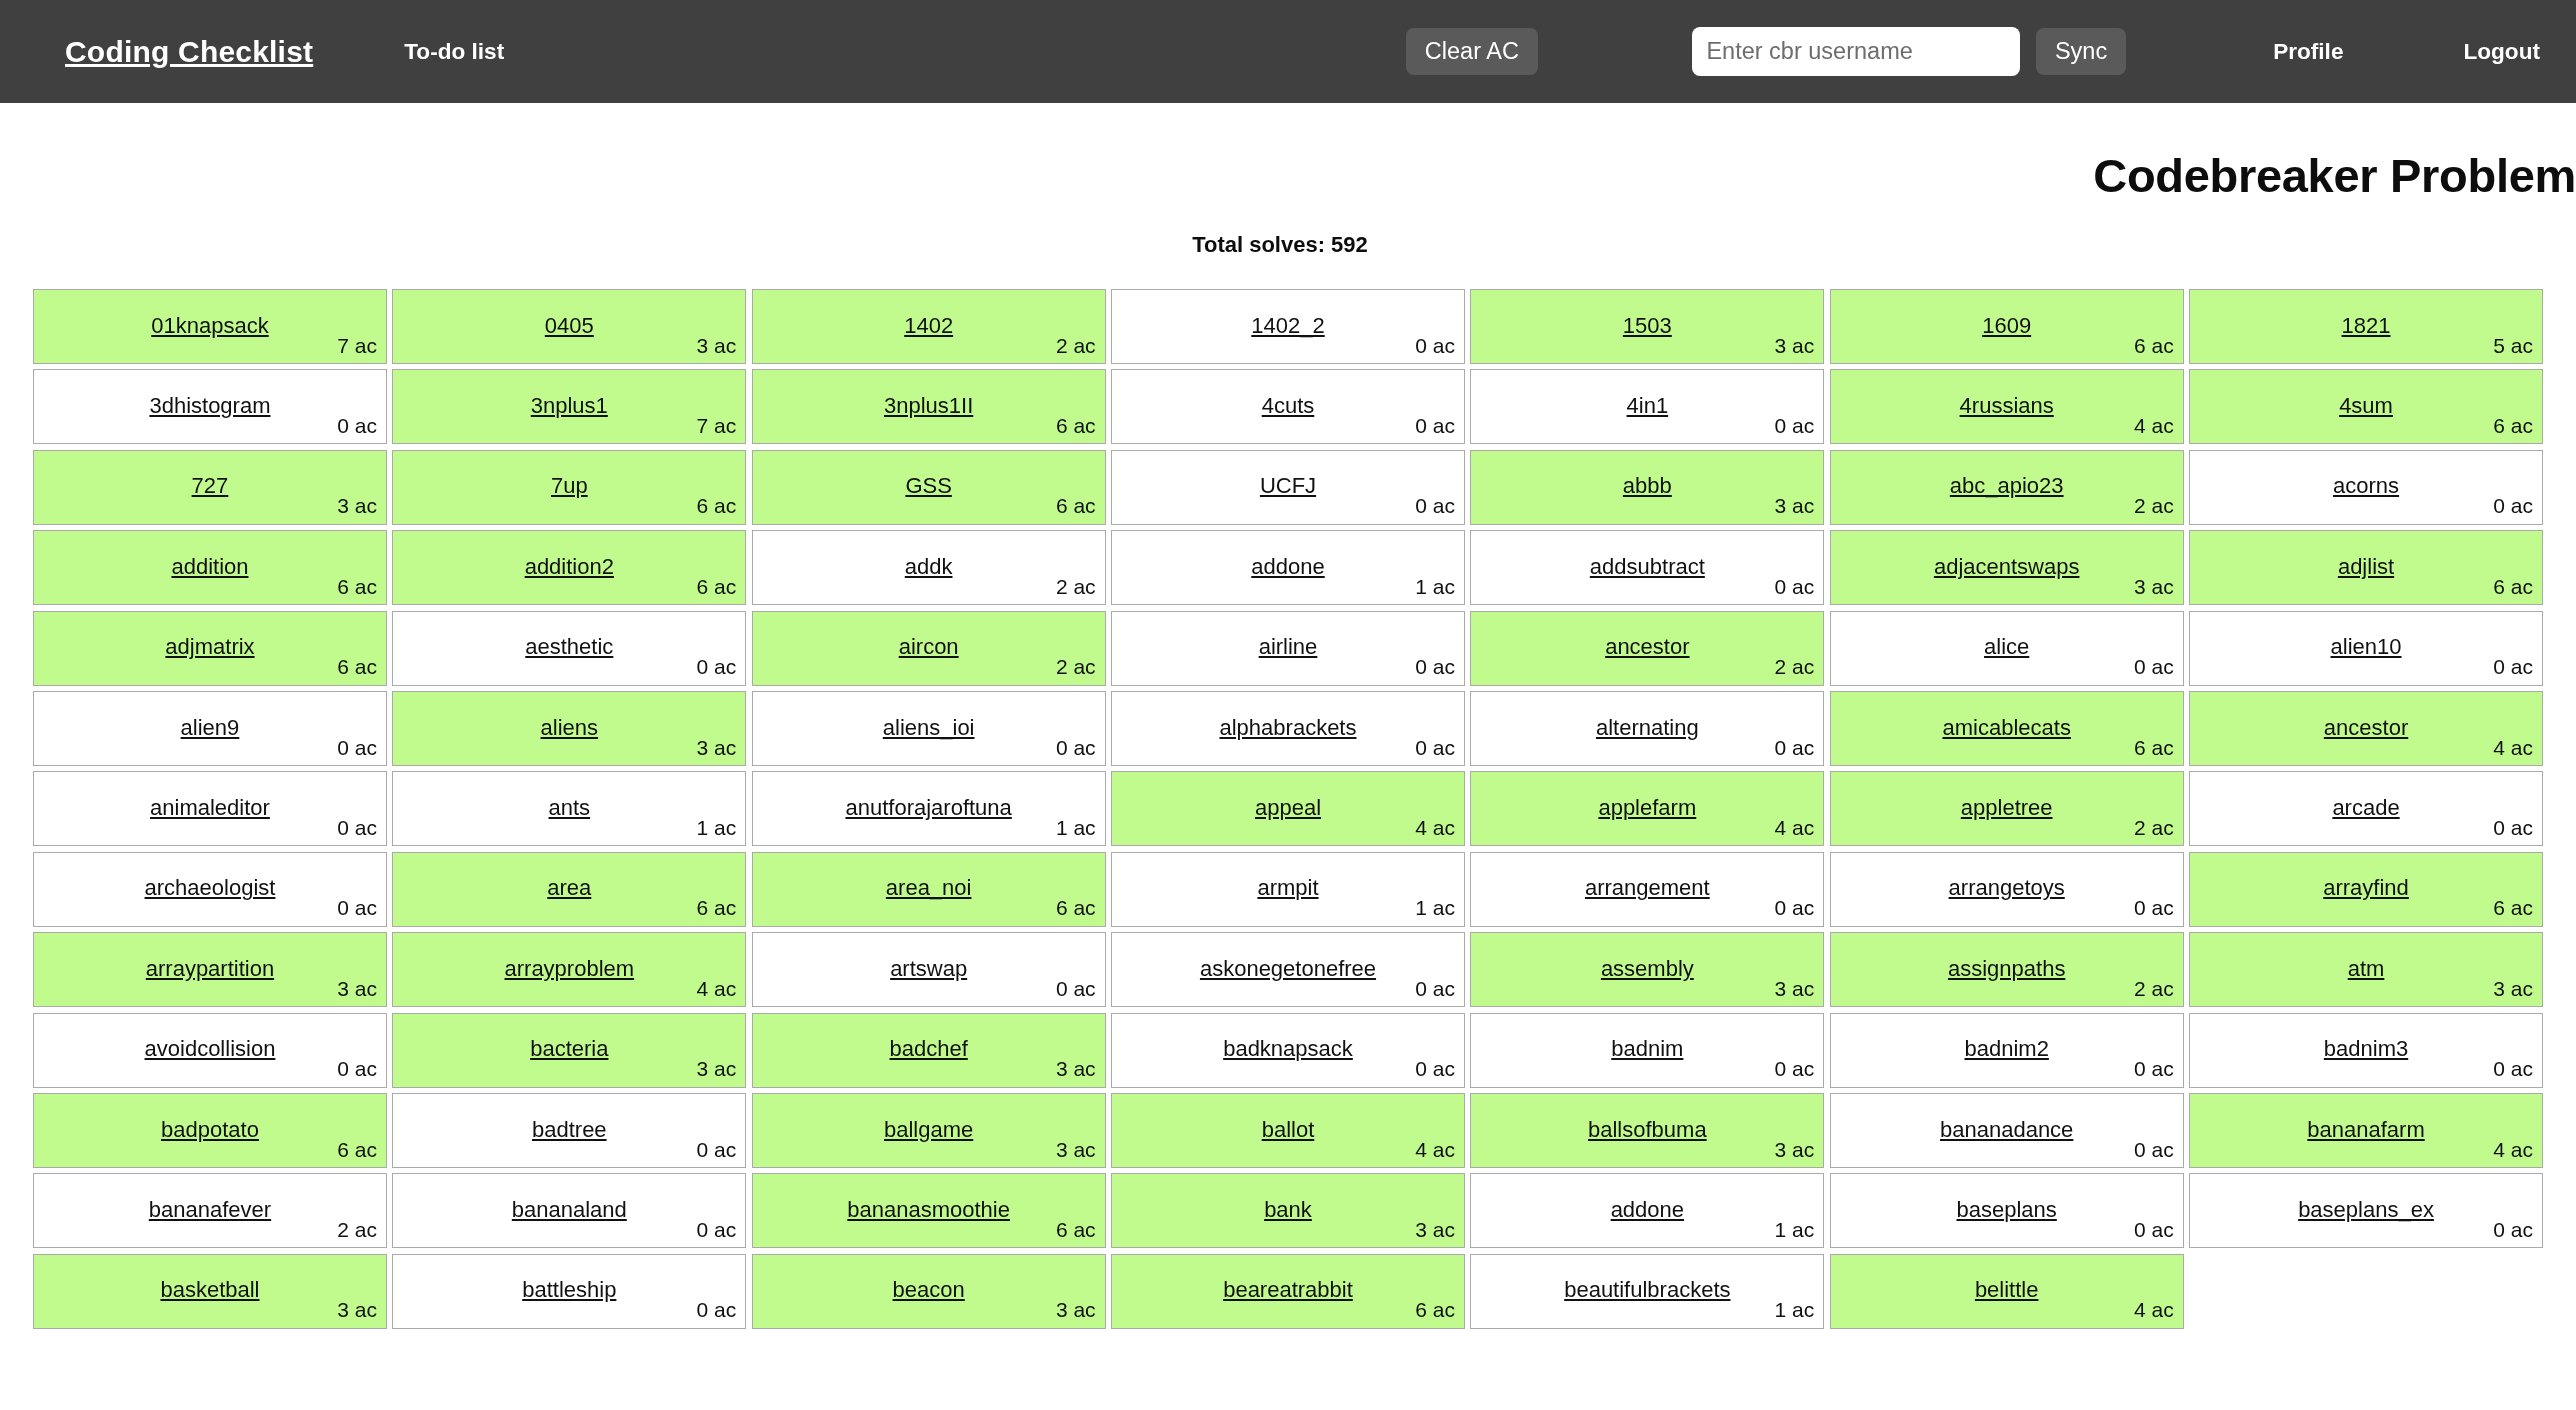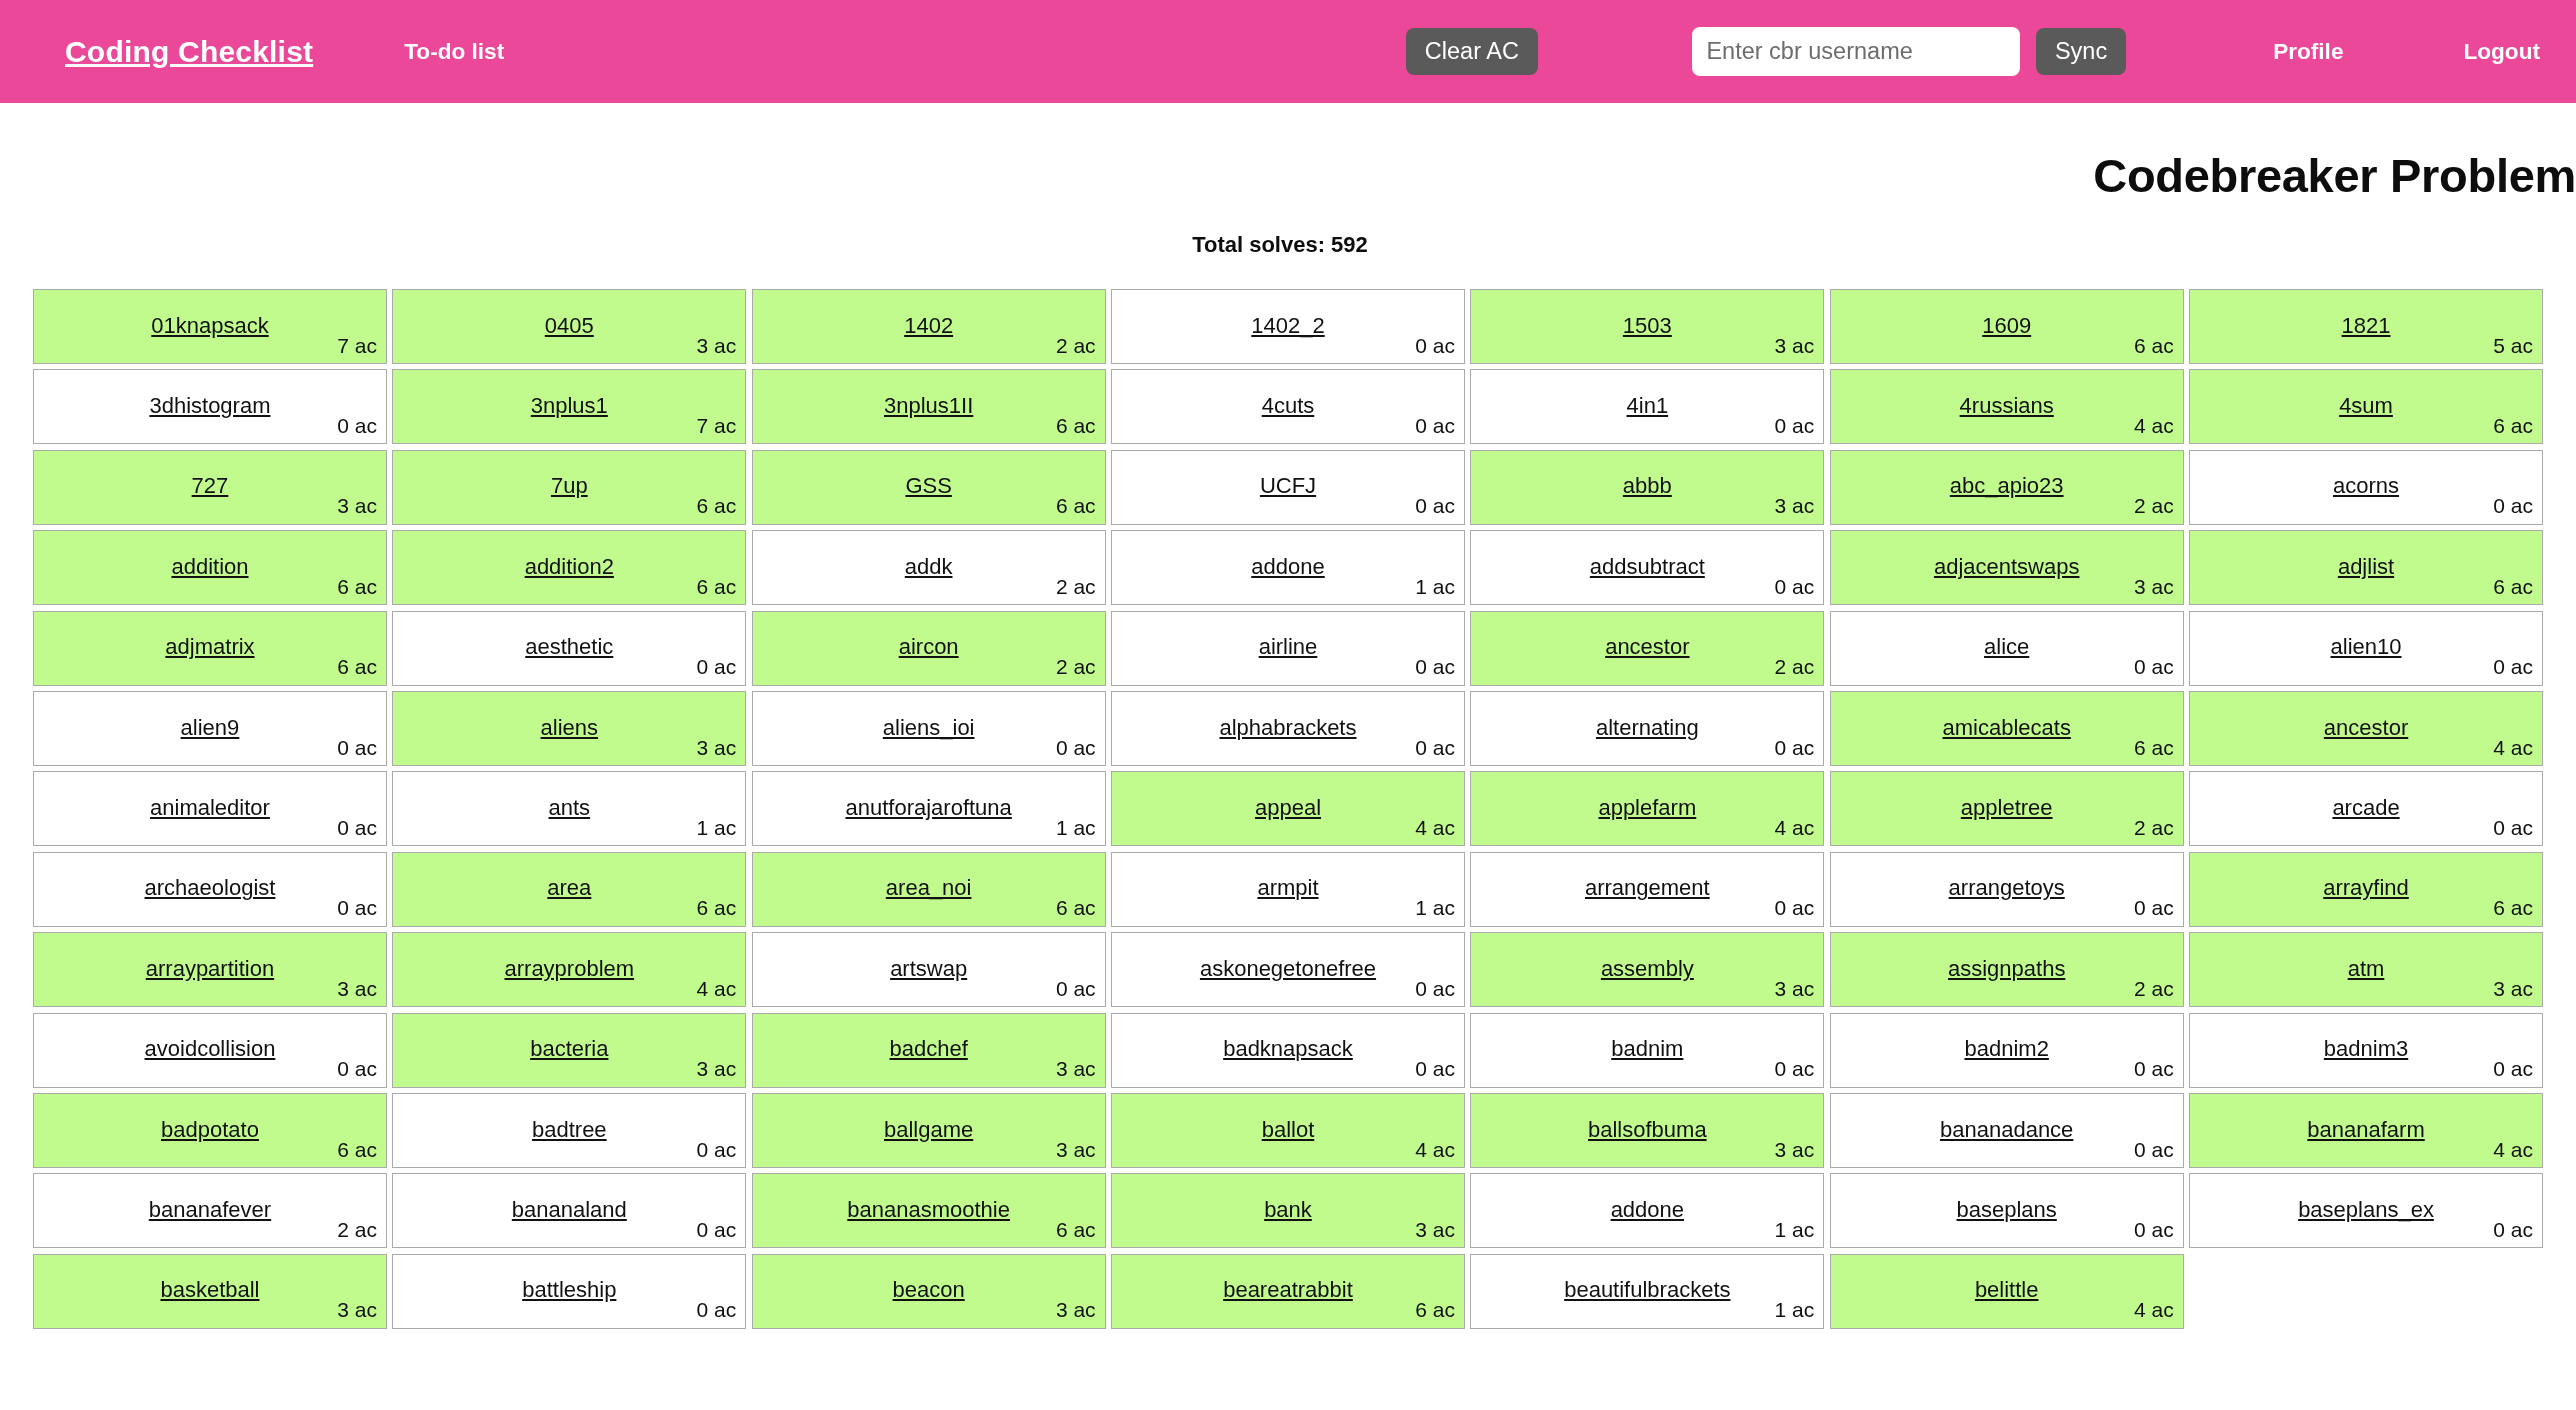--- a/index.html
+++ b/index.html
@@ -7,21 +7,21 @@
     margin: 0; padding: 0;
     width: 2576px; height: 1411px;
     overflow: hidden;
     background: #ffffff;
     font-family: "Liberation Sans", sans-serif;
   }
 
   
   #navbar {
     height: 103px;
-    background: #ec4899;
+    background: #404040;
     display: flex;
     align-items: center;
     padding: 0 36px 0 65px;
     position: relative;
   }
   #brand {
     color: #ffffff;
     font-size: 30px;
     font-weight: bold;
     letter-spacing: 0.2px;

